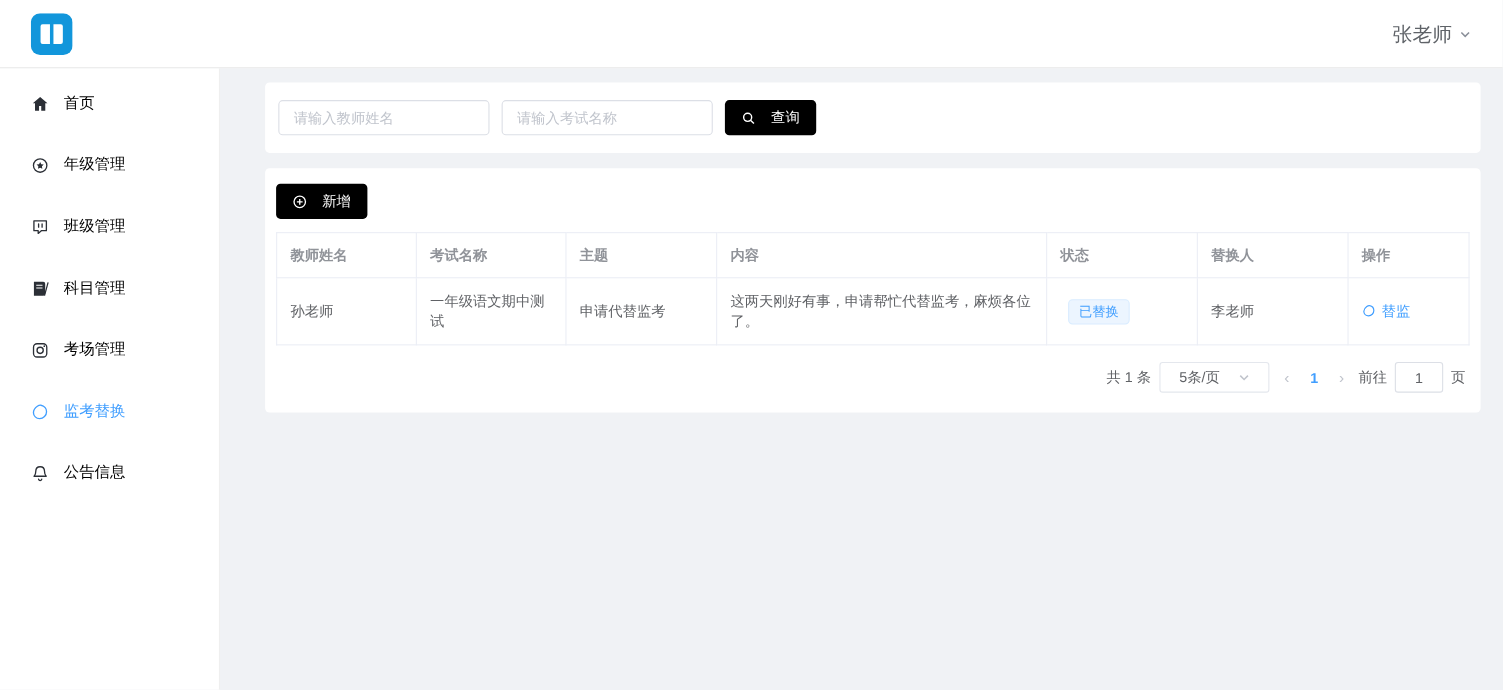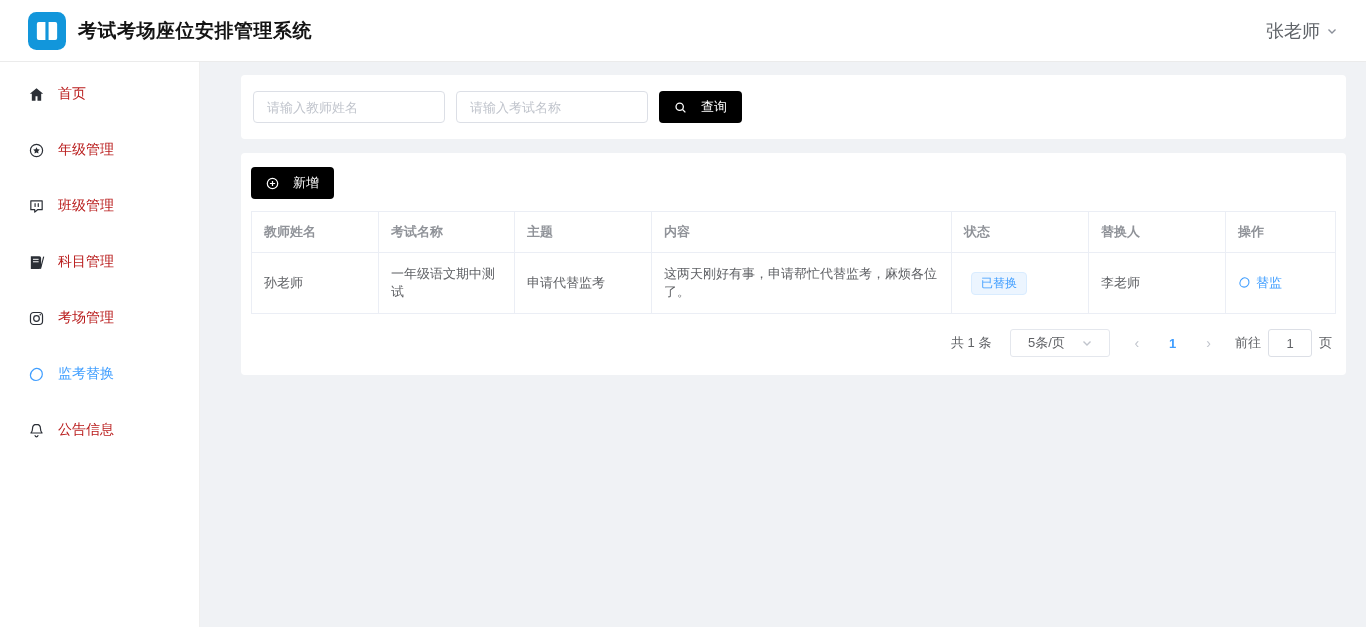--- a/index.html
+++ b/index.html
@@ -20,21 +20,21 @@
   .header-right { margin-left:auto; display:flex; align-items:center; gap:6px; color:#5f6368; font-size:18px; cursor:pointer;justify-content:space-between; }
   .chev { width:12px; height:12px; }
 
   
   .sidebar {
     position:absolute; top:62px; left:0; width:200px; bottom:0;
     background:#ffffff; border-right:1px solid #efefef; padding-top:4px;
   }
   .menu-item {
     height:56px; display:flex; align-items:center; gap:13px;
-    padding-left:28px; font-size:14px; color:#b91c1c; cursor:pointer;
+    padding-left:28px; font-size:14px; color:#000000; cursor:pointer;
   }
   .menu-item .mi-icon { width:17px; height:17px; display:flex; color:#2b2f36; }
   .menu-item.active, .menu-item.active .mi-icon { color:#409eff; }
 
   
   .main { position:absolute; top:62px; left:200px; right:0; bottom:0; background:#f0f2f5;padding-left:21px; }
   .card { background:#fff; border-radius:4px; margin:0 20px; }
   .search-card { margin-top:13px; height:64px; padding:16px 12px; display:flex; align-items:center; gap:11px; }
   .text-input {
     height:32px; border:1px solid #dcdfe6; border-radius:4px;
@@ -61,21 +61,21 @@
   .col-status{width:137px}.col-sub{width:137px}.col-op{width:auto}
 
   .badge {
     display:inline-block; background:#ecf5ff; border:1px solid #d9ecff;
     color:#409eff; border-radius:4px; padding:2px 9px; font-size:12px; line-height:17px;margin-left:7px;
   }
   .link-action { color:#409eff; display:inline-flex; align-items:center; gap:5px; cursor:pointer; }
   .link-action svg { width:13px; height:13px; }
 
   .pagination {
-    display:flex; justify-content:flex-end; align-items:center; gap:19px;
+    display:flex; justify-content:flex-end; align-items:center; gap:8px;
     margin-top:15px; color:#606266; font-size:13px; padding-right:4px;
   }
   .page-size-select {
     border:1px solid #e4e7ed; border-radius:3px; height:28px; width:100px;
     display:flex; align-items:center; justify-content:center; gap:16px;
     color:#606266; cursor:pointer; background:#fff;
   }
   .page-size-select .chev { color:#c0c4cc; }
   .pg-arrow { color:#c0c4cc; font-size:14px; padding:0 5px; cursor:pointer; user-select:none; }
   .pg-num { color:#409eff; font-weight:bold; padding:0 6px; cursor:pointer; }
@@ -95,21 +95,20 @@
 <body>
 
 <div class="header">
   <span class="logo">
     <svg viewBox="0 0 36 36">
         <rect width="36" height="36" rx="8" fill="#1296db"></rect>
         <path fill="#fff" d="M10.2 9.5h6.3v17h-6.3a1.8 1.8 0 0 1-1.8-1.8V11.3a1.8 1.8 0 0 1 1.8-1.8z"></path>
         <path fill="#fff" d="M19.5 9.5h6.3a1.8 1.8 0 0 1 1.8 1.8v13.4a1.8 1.8 0 0 1-1.8 1.8h-6.3z"></path>
       </svg>
   </span>
-  <span class="app-title">考试考场座位安排管理系统</span>
   <div class="header-right">
     <span>张老师</span>
     <svg class="chev" viewBox="0 0 12 12" fill="none" stroke="#8a8f99" stroke-width="1.4">
         <path d="M2.5 4.5 L6 8 L9.5 4.5"></path>
       </svg>
   </div>
 </div>
 
 <div class="sidebar">
   <div class="menu-item">

